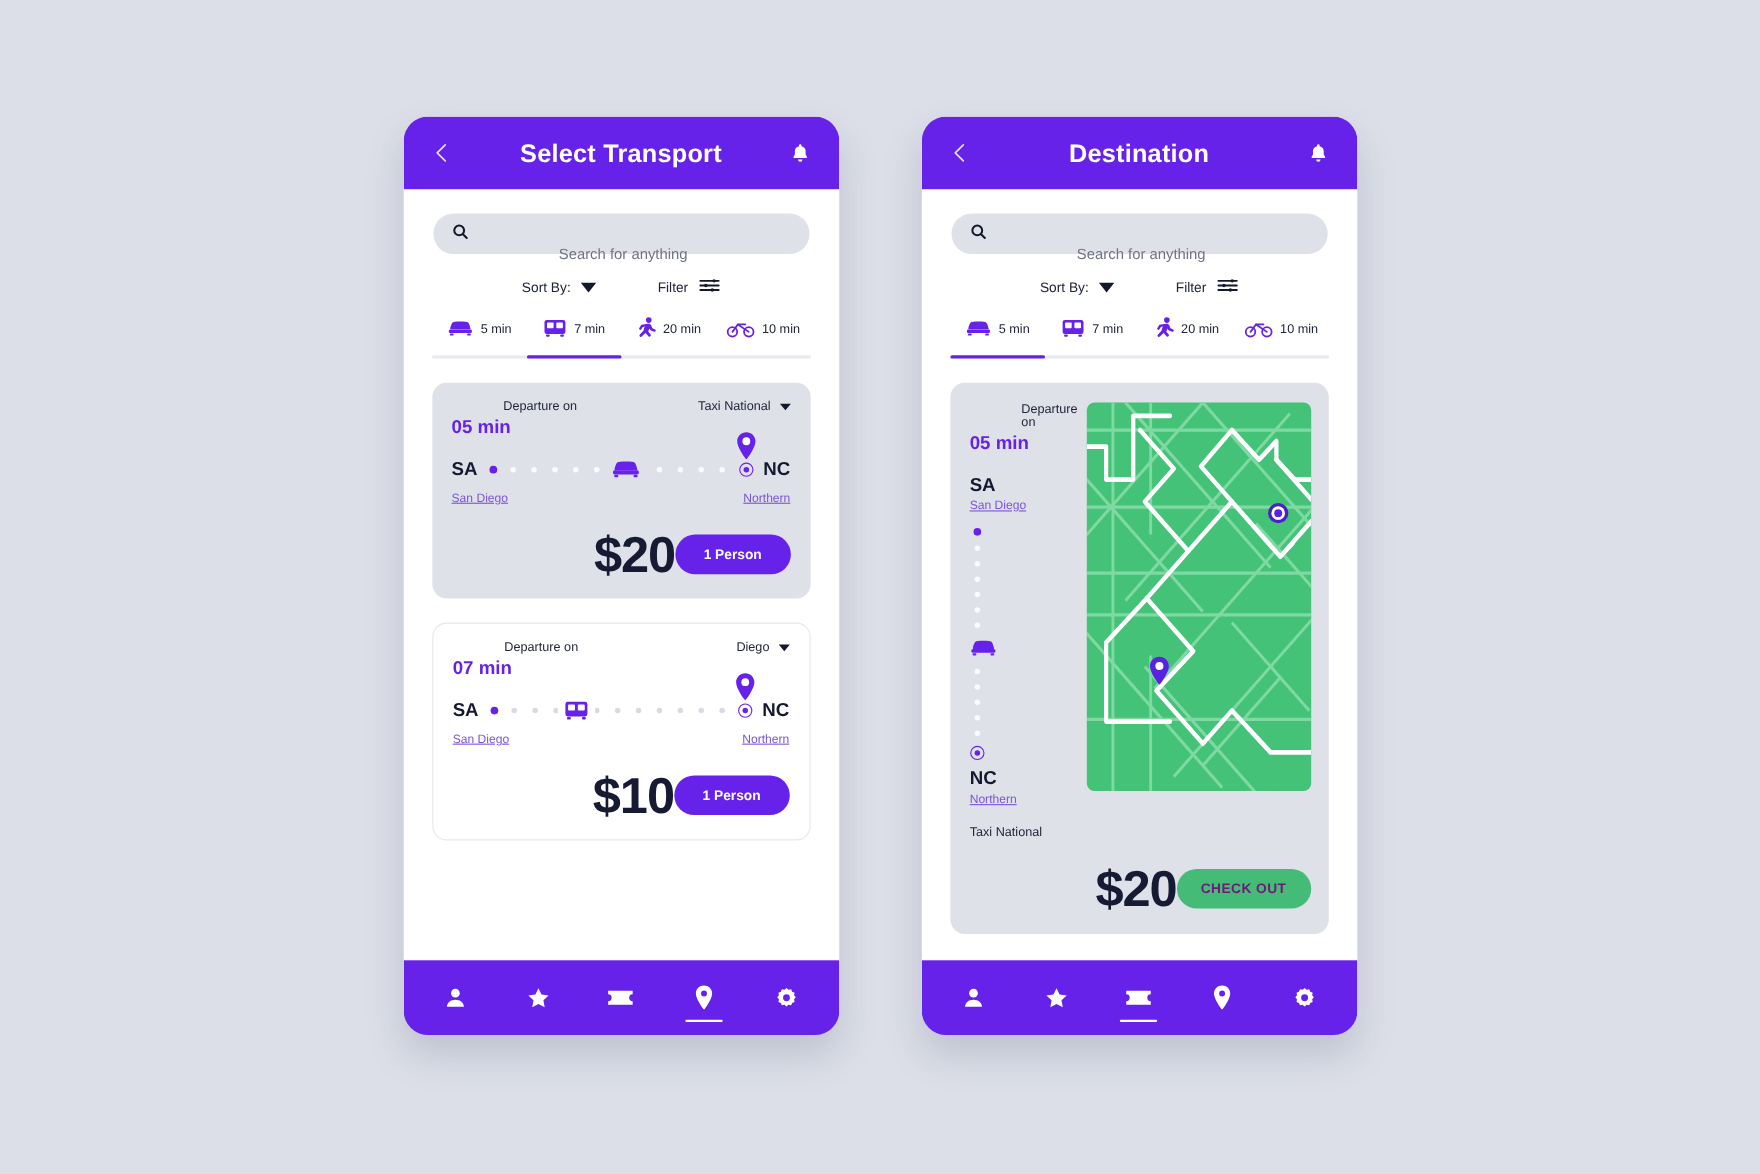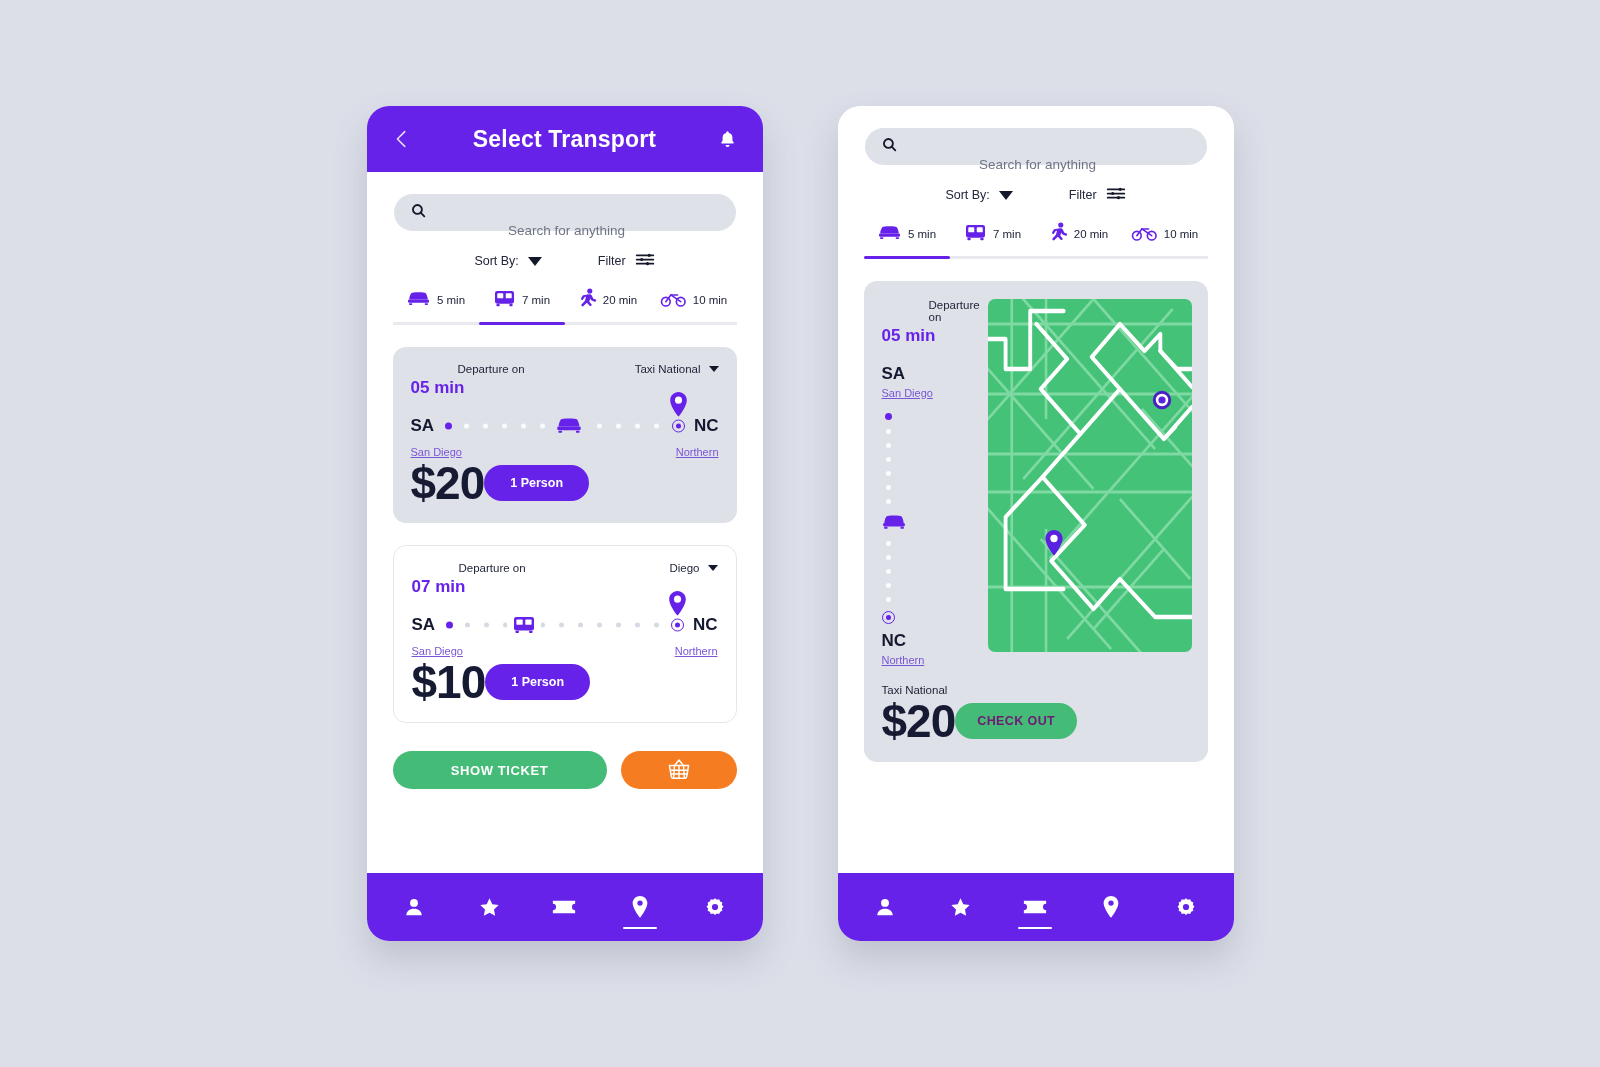--- a/index.html
+++ b/index.html
@@ -178,21 +178,21 @@
     width: 13px; height: 13px; border-radius: 50%;
     border: 1.8px solid #6622e8; background: transparent;
     display: flex; align-items: center; justify-content: center;
   }
   .end-target::after { content: ""; width: 5px; height: 5px; border-radius: 50%; background: #6622e8; }
   .pin-top { position: absolute; right: -6px; top: -22px; }
 
   .sub-row { display: flex; justify-content: space-between; margin-top: 2px; }
   .sub { font-size: 11px; color: #7b55d8; text-decoration: underline; }
 
-  .price-row { display: flex; align-items: center; justify-content: flex-start; margin-top: 2px; }
+  .price-row { display: flex; align-items: center; justify-content: flex-end; margin-top: 22px; }
   .price { font-size: 46px; font-weight: bold; color: #161a33; letter-spacing: -1px; line-height: 1; }
   .pill {
     background: #6622e8; color: #fff;
     font-size: 12.5px; font-weight: bold;
     border-radius: 19px;
     padding: 11px 26px;
     border: none;
   }
 
   
@@ -499,36 +499,20 @@
           <span class="sub">San Diego</span>
           <span class="sub">Northern</span>
         </div>
 
         <div class="price-row">
           <span class="price">$10</span>
           <button class="pill">1 Person</button>
         </div>
       </div>
 
-      <div class="actions">
-        <button class="btn-show">SHOW TICKET</button>
-        <button class="btn-cart">
-          <span>
-            <svg width="26" height="24" viewBox="0 0 26 24" fill="none" stroke="#fff" stroke-width="1.5" stroke-linecap="round" stroke-linejoin="round">
-              <path d="M8.6 8.4 13 3.1l4.4 5.3"></path>
-              <path d="M3.4 8.4h19.2l-2 11.5a1.7 1.7 0 0 1-1.7 1.4H7.1a1.7 1.7 0 0 1-1.7-1.4z"></path>
-              <line x1="8.5" y1="8.8" x2="7.6" y2="20.7"></line>
-              <line x1="13" y1="8.8" x2="13" y2="20.7"></line>
-              <line x1="17.5" y1="8.8" x2="18.4" y2="20.7"></line>
-              <line x1="4.3" y1="13.2" x2="21.7" y2="13.2"></line>
-              <line x1="5" y1="17" x2="21" y2="17"></line>
-            </svg>
-          </span>
-        </button>
-      </div>
 
       <div class="spacer"></div>
     </div>
 
     <div class="bottomnav">
       <div class="navitem">
         <svg width="22" height="22" viewBox="0 0 24 24" fill="#fff">
             <circle cx="12" cy="7.5" r="4.3"></circle>
             <path d="M3.6 21c0-4.3 3.8-7 8.4-7s8.4 2.7 8.4 7z"></path>
           </svg>
@@ -553,20 +537,34 @@
         <svg width="22" height="22" viewBox="0 0 24 24" fill="#fff">
             <path d="M12 2.4l2 1.7 2.6-.5 1 2.4 2.4 1-.5 2.6 1.7 2-1.7 2 .5 2.6-2.4 1-1 2.4-2.6-.5-2 1.7-2-1.7-2.6.5-1-2.4-2.4-1 .5-2.6-1.7-2 1.7-2-.5-2.6 2.4-1 1-2.4 2.6.5z"></path>
             <circle cx="12" cy="12" r="3.4" fill="#6622e8"></circle>
           </svg>
       </div>
     </div>
   </div>
 
   <div class="phone">
 
+    <div class="topbar">
+      <span class="back-chevron">
+        <svg width="22" height="22" viewBox="0 0 24 24" fill="none" stroke="#e8dcff" stroke-width="1.7" stroke-linecap="round" stroke-linejoin="round">
+            <polyline points="15 4 7 12 15 20"></polyline>
+          </svg>
+      </span>
+      <span class="title">Destination</span>
+      <span class="bell">
+        <svg width="21" height="21" viewBox="0 0 24 24" fill="#ffffff">
+            <path d="M12 2.5a1.3 1.3 0 0 1 1.3 1.3v.6a5.6 5.6 0 0 1 4.3 5.4v3.4l1.4 2.2a.8.8 0 0 1-.7 1.25H5.7a.8.8 0 0 1-.7-1.25l1.4-2.2V9.8a5.6 5.6 0 0 1 4.3-5.4v-.6A1.3 1.3 0 0 1 12 2.5z"></path>
+            <path d="M9.7 18.3h4.6a2.3 2.3 0 0 1-4.6 0z"></path>
+          </svg>
+      </span>
+    </div>
 
     <div class="search-wrap">
       <div class="search">
         <span>
           <svg width="17" height="17" viewBox="0 0 24 24" fill="none" stroke="#14182b" stroke-width="2.6" stroke-linecap="round">
               <circle cx="10.5" cy="10.5" r="6.3"></circle>
               <line x1="15.4" y1="15.4" x2="20.2" y2="20.2"></line>
             </svg>
         </span>
         <span class="ph">Search for anything</span>

